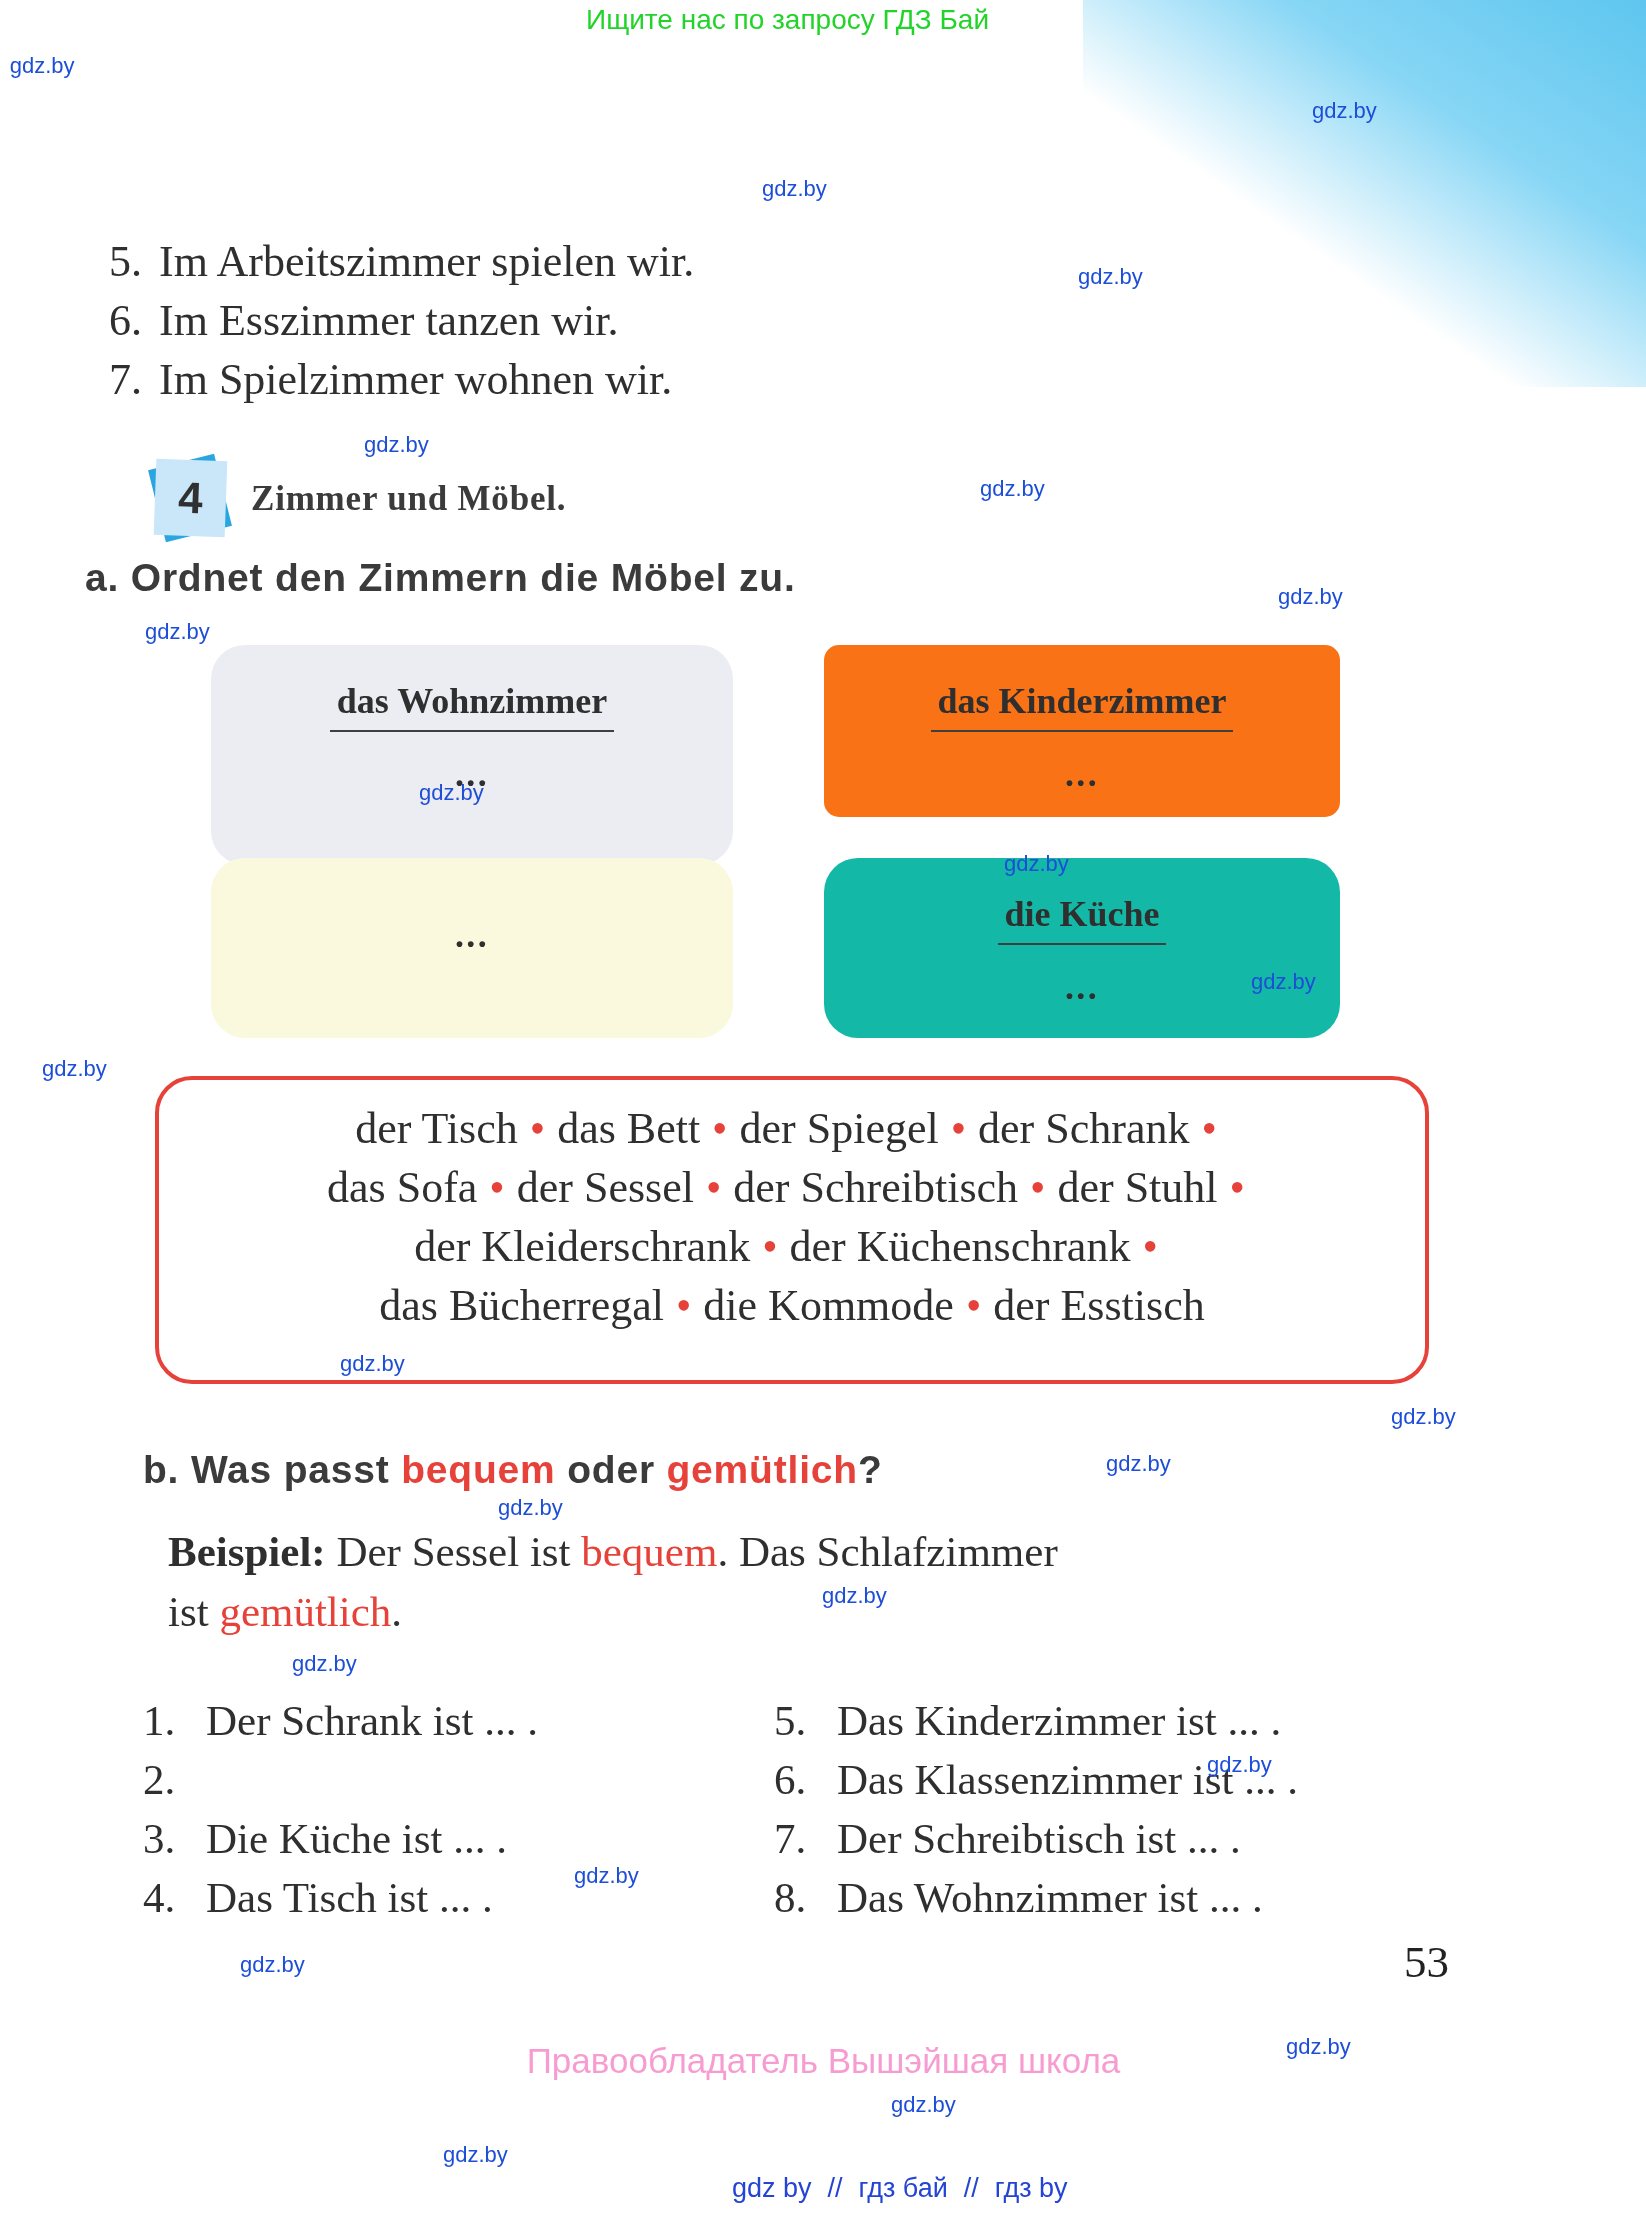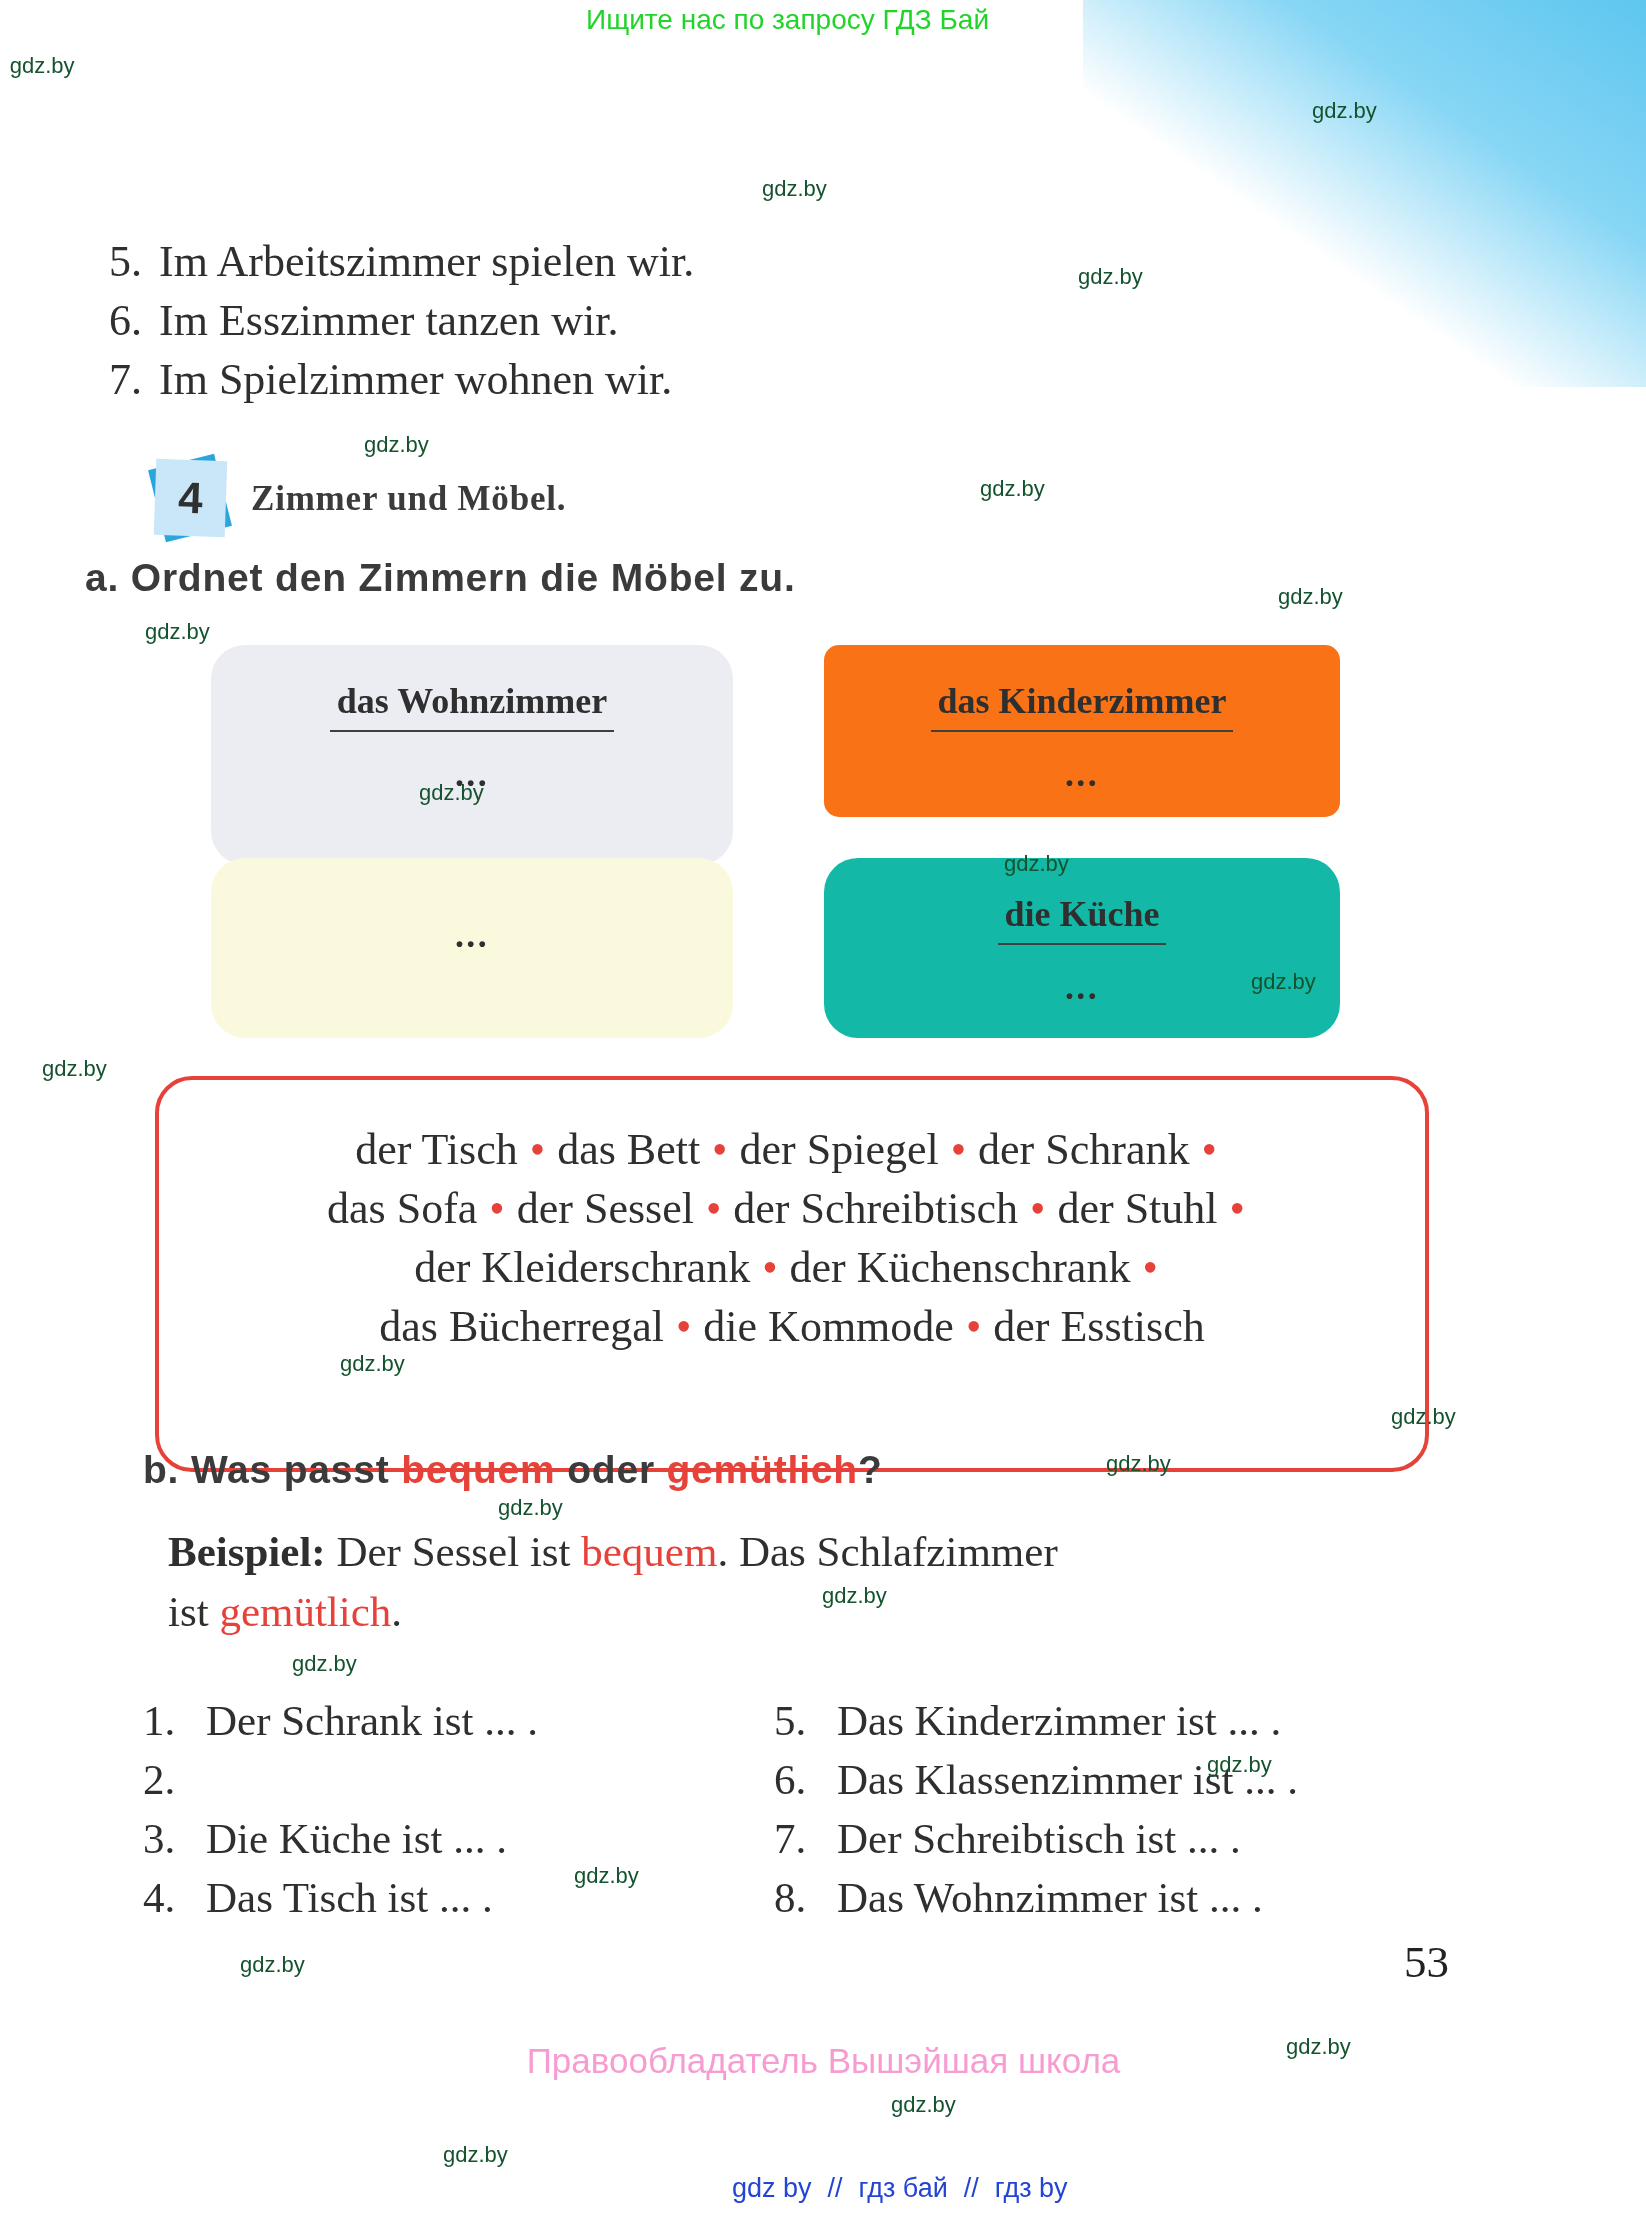--- a/index.html
+++ b/index.html
@@ -11,21 +11,21 @@
     position:relative;width:1647px;height:2216px;background:#ffffff;
     font-family:"Liberation Serif",serif;color:var(--ink);overflow:hidden;
   }
   
   .corner{
     position:absolute;top:0;right:0;width:564px;height:387px;
     background:linear-gradient(to bottom left,#5ec6ef 0%,#87d6f5 32%,rgba(135,214,245,0) 62%);
   }
   .watermark{
     position:absolute;font-family:"Liberation Sans",sans-serif;
-    font-size:22px;color:#14532d;white-space:nowrap;
+    font-size:22px;color:#1d4ed8;white-space:nowrap;
   }
   .banner{
     position:absolute;left:586px;top:4px;
     font-family:"Liberation Sans",sans-serif;font-size:28px;color:var(--green);
     white-space:nowrap;
   }
   
   .intro{position:absolute;left:109px;top:232px;font-size:44px;line-height:59px;}
   .lrow{display:flex;white-space:nowrap;}
   .intro .num{width:50px;flex:none;}
@@ -62,23 +62,23 @@
   .room-1{left:824px;top:645px;width:516px;height:172px;}
   .room-2{left:211px;top:858px;width:522px;height:180px;}
   .room-3{left:824px;top:858px;width:516px;height:180px;}
   .room-title{
     display:inline-block;font-size:36px;font-weight:bold;
     border-bottom:2.4px solid #3f3f3f;padding:0 6.4px 8px;white-space:nowrap;
   }
   .room-dots{font-size:36px;font-weight:bold;letter-spacing:2.4px;margin-top:21px;}
   
   .wordbank{
-    position:absolute;left:155px;top:1076px;width:1274px;height:396px;
+    position:absolute;left:155px;top:1076px;width:1274px;height:308px;
     border:4px solid var(--red);border-radius:37px;box-sizing:border-box;
-    padding-top:40px;text-align:center;font-size:44px;line-height:59px;
+    padding-top:19px;text-align:center;font-size:44px;line-height:59px;
   }
   .wb-line{white-space:nowrap;}
   .wb-dot{color:var(--red);margin:0 12px;}
   
   .example{position:absolute;left:168px;top:1522px;font-size:43px;line-height:60px;}
   .example .line{white-space:nowrap;}
   .example .bold{font-weight:bold;}
   
   .blist{position:absolute;top:1691px;font-size:43px;line-height:59px;}
   .blist-left{left:143px;}

